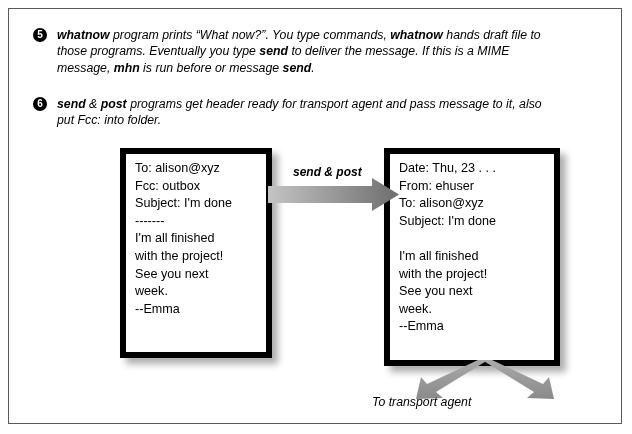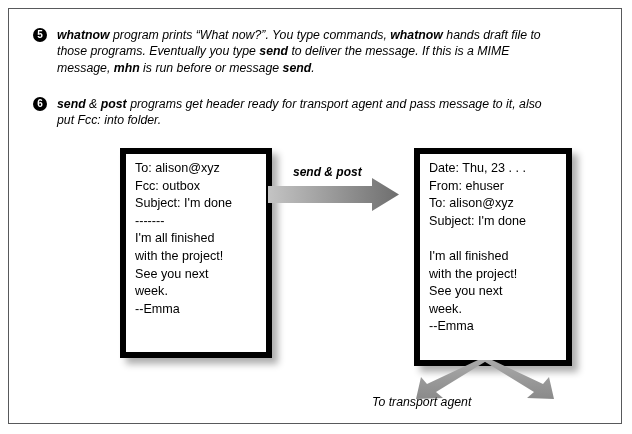--- a/index.html
+++ b/index.html
@@ -84,23 +84,23 @@
     color: #000000;
     white-space: pre;
   }
   #box-draft {
     left: 120px;
     top: 148px;
     width: 152px;
     height: 210px;
   }
   #box-sent {
-    left: 414px;
+    left: 384px;
     top: 148px;
-    width: 158px;
+    width: 176px;
     height: 218px;
   }
 
   
   .arrow-svg {
     position: absolute;
     pointer-events: none;
   }
   #arrow-main { left: 268px; top: 178px; }
   #arrow-split { left: 390px; top: 360px; }

